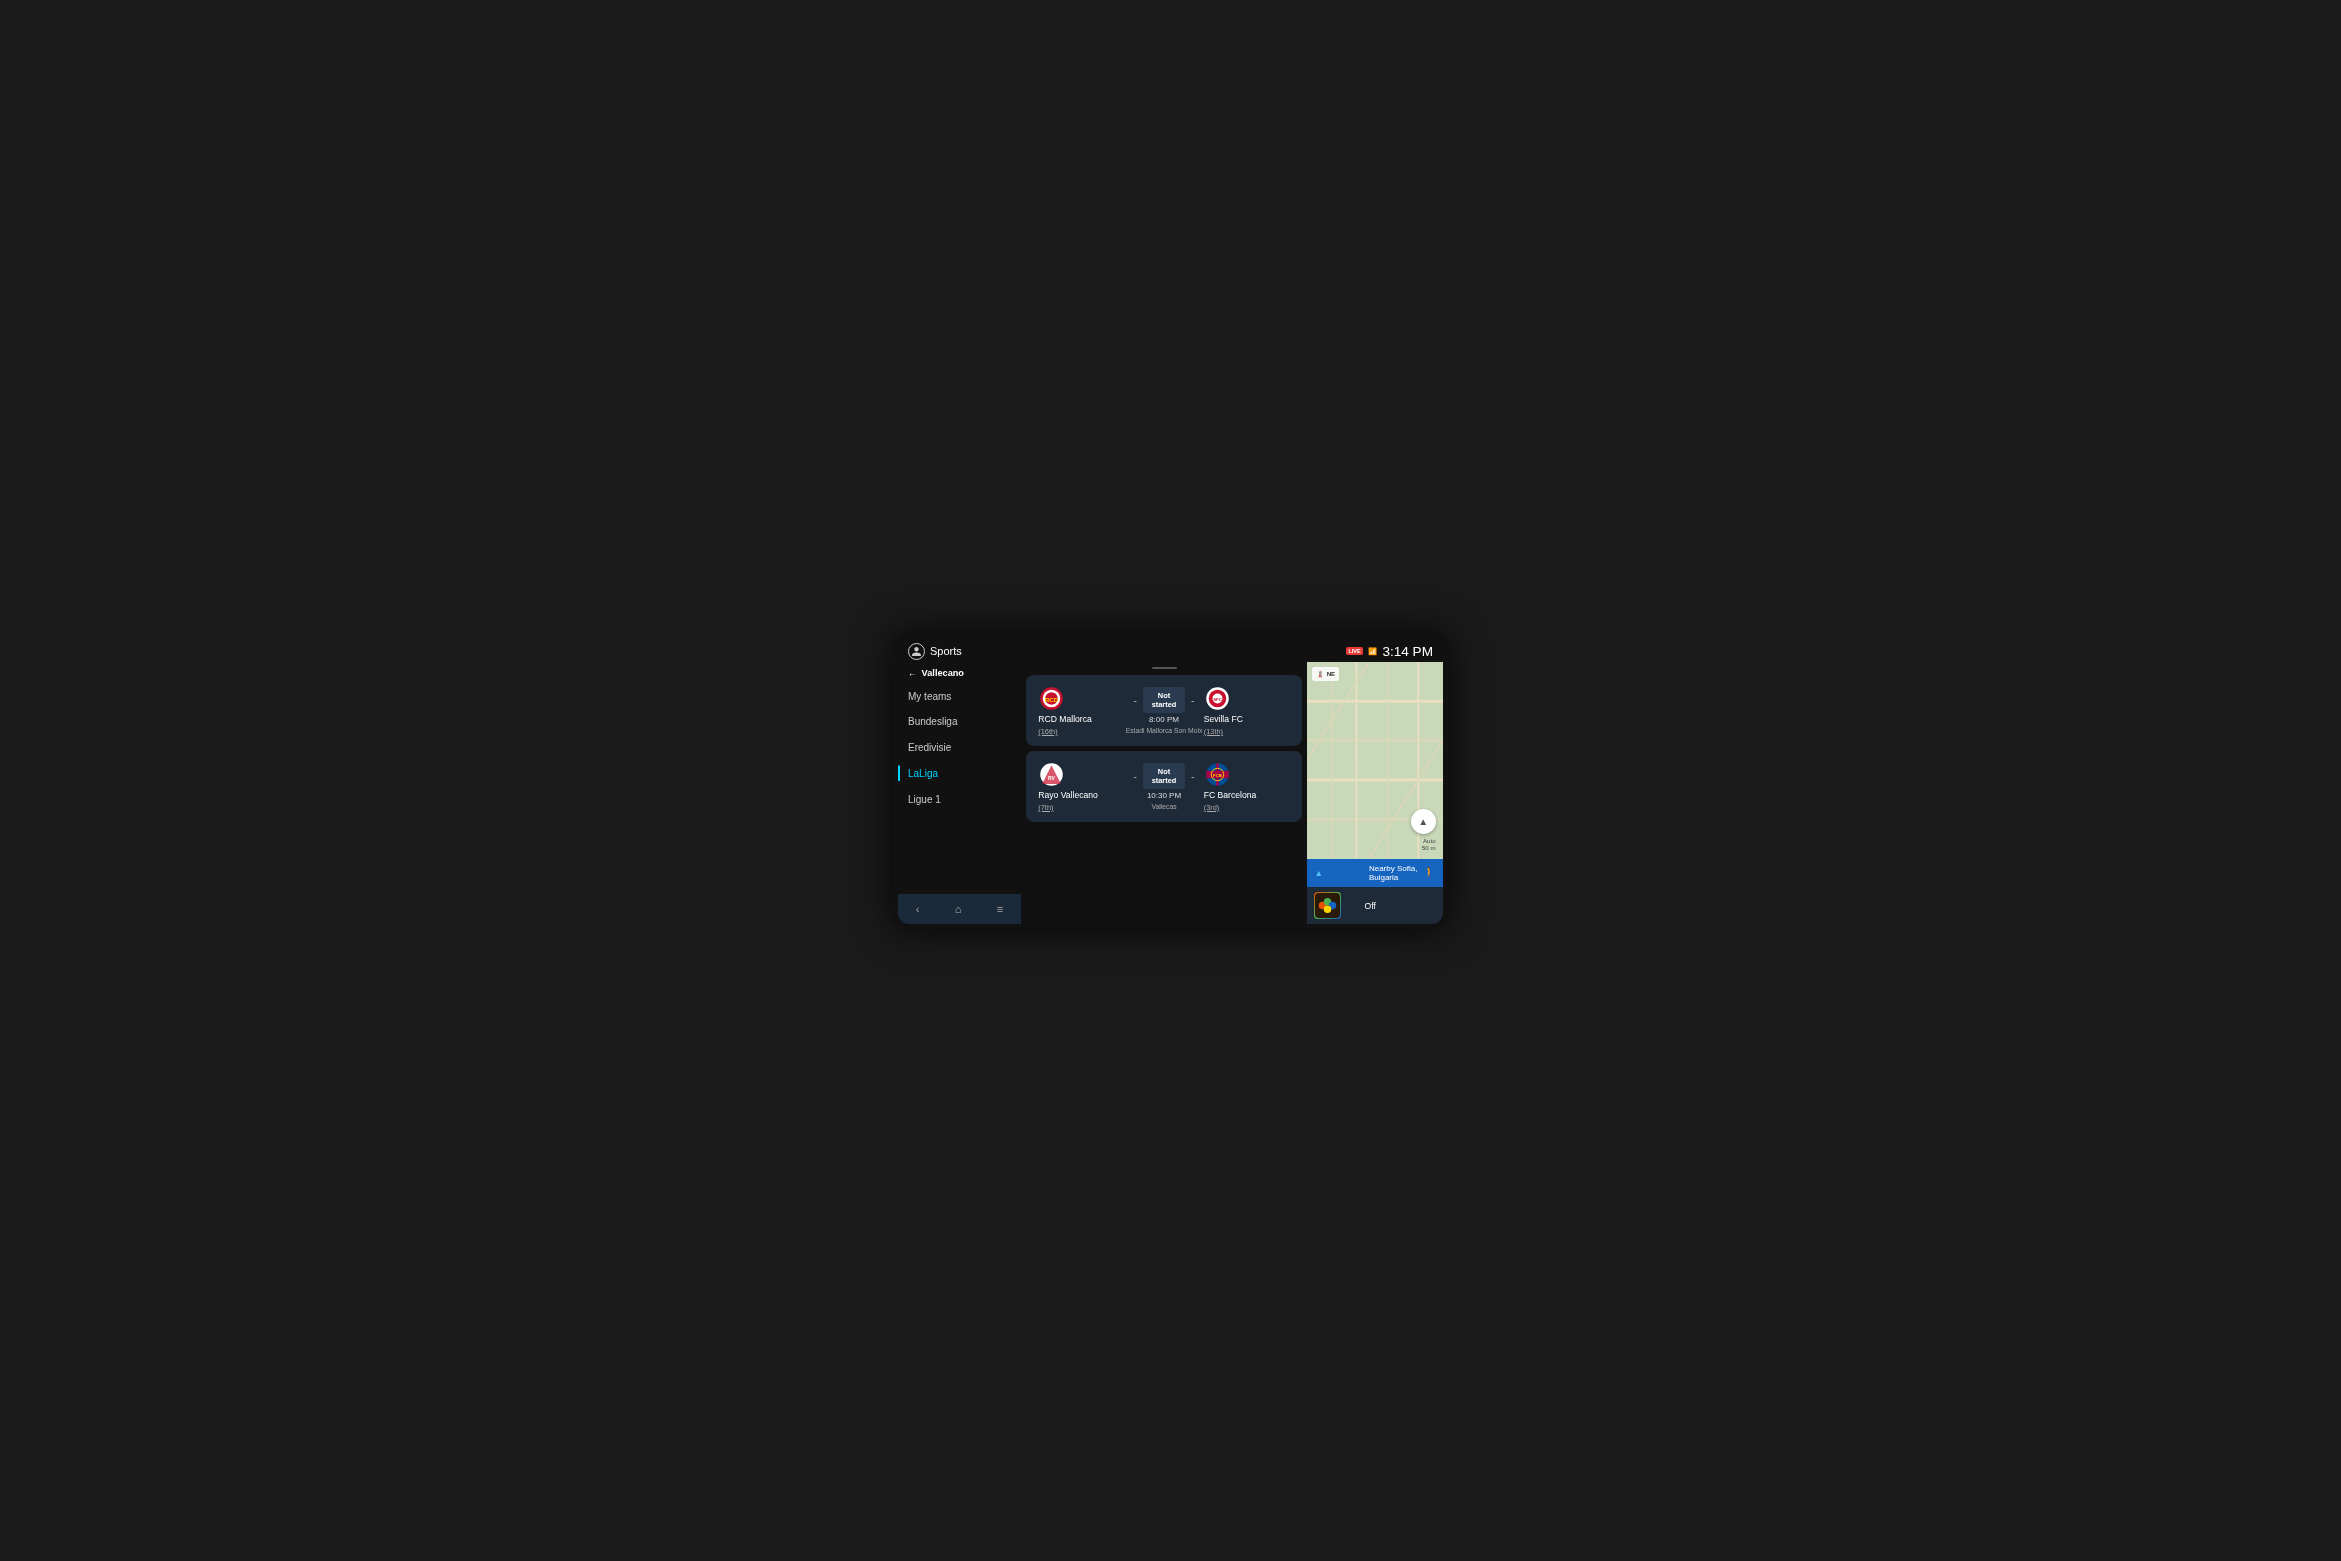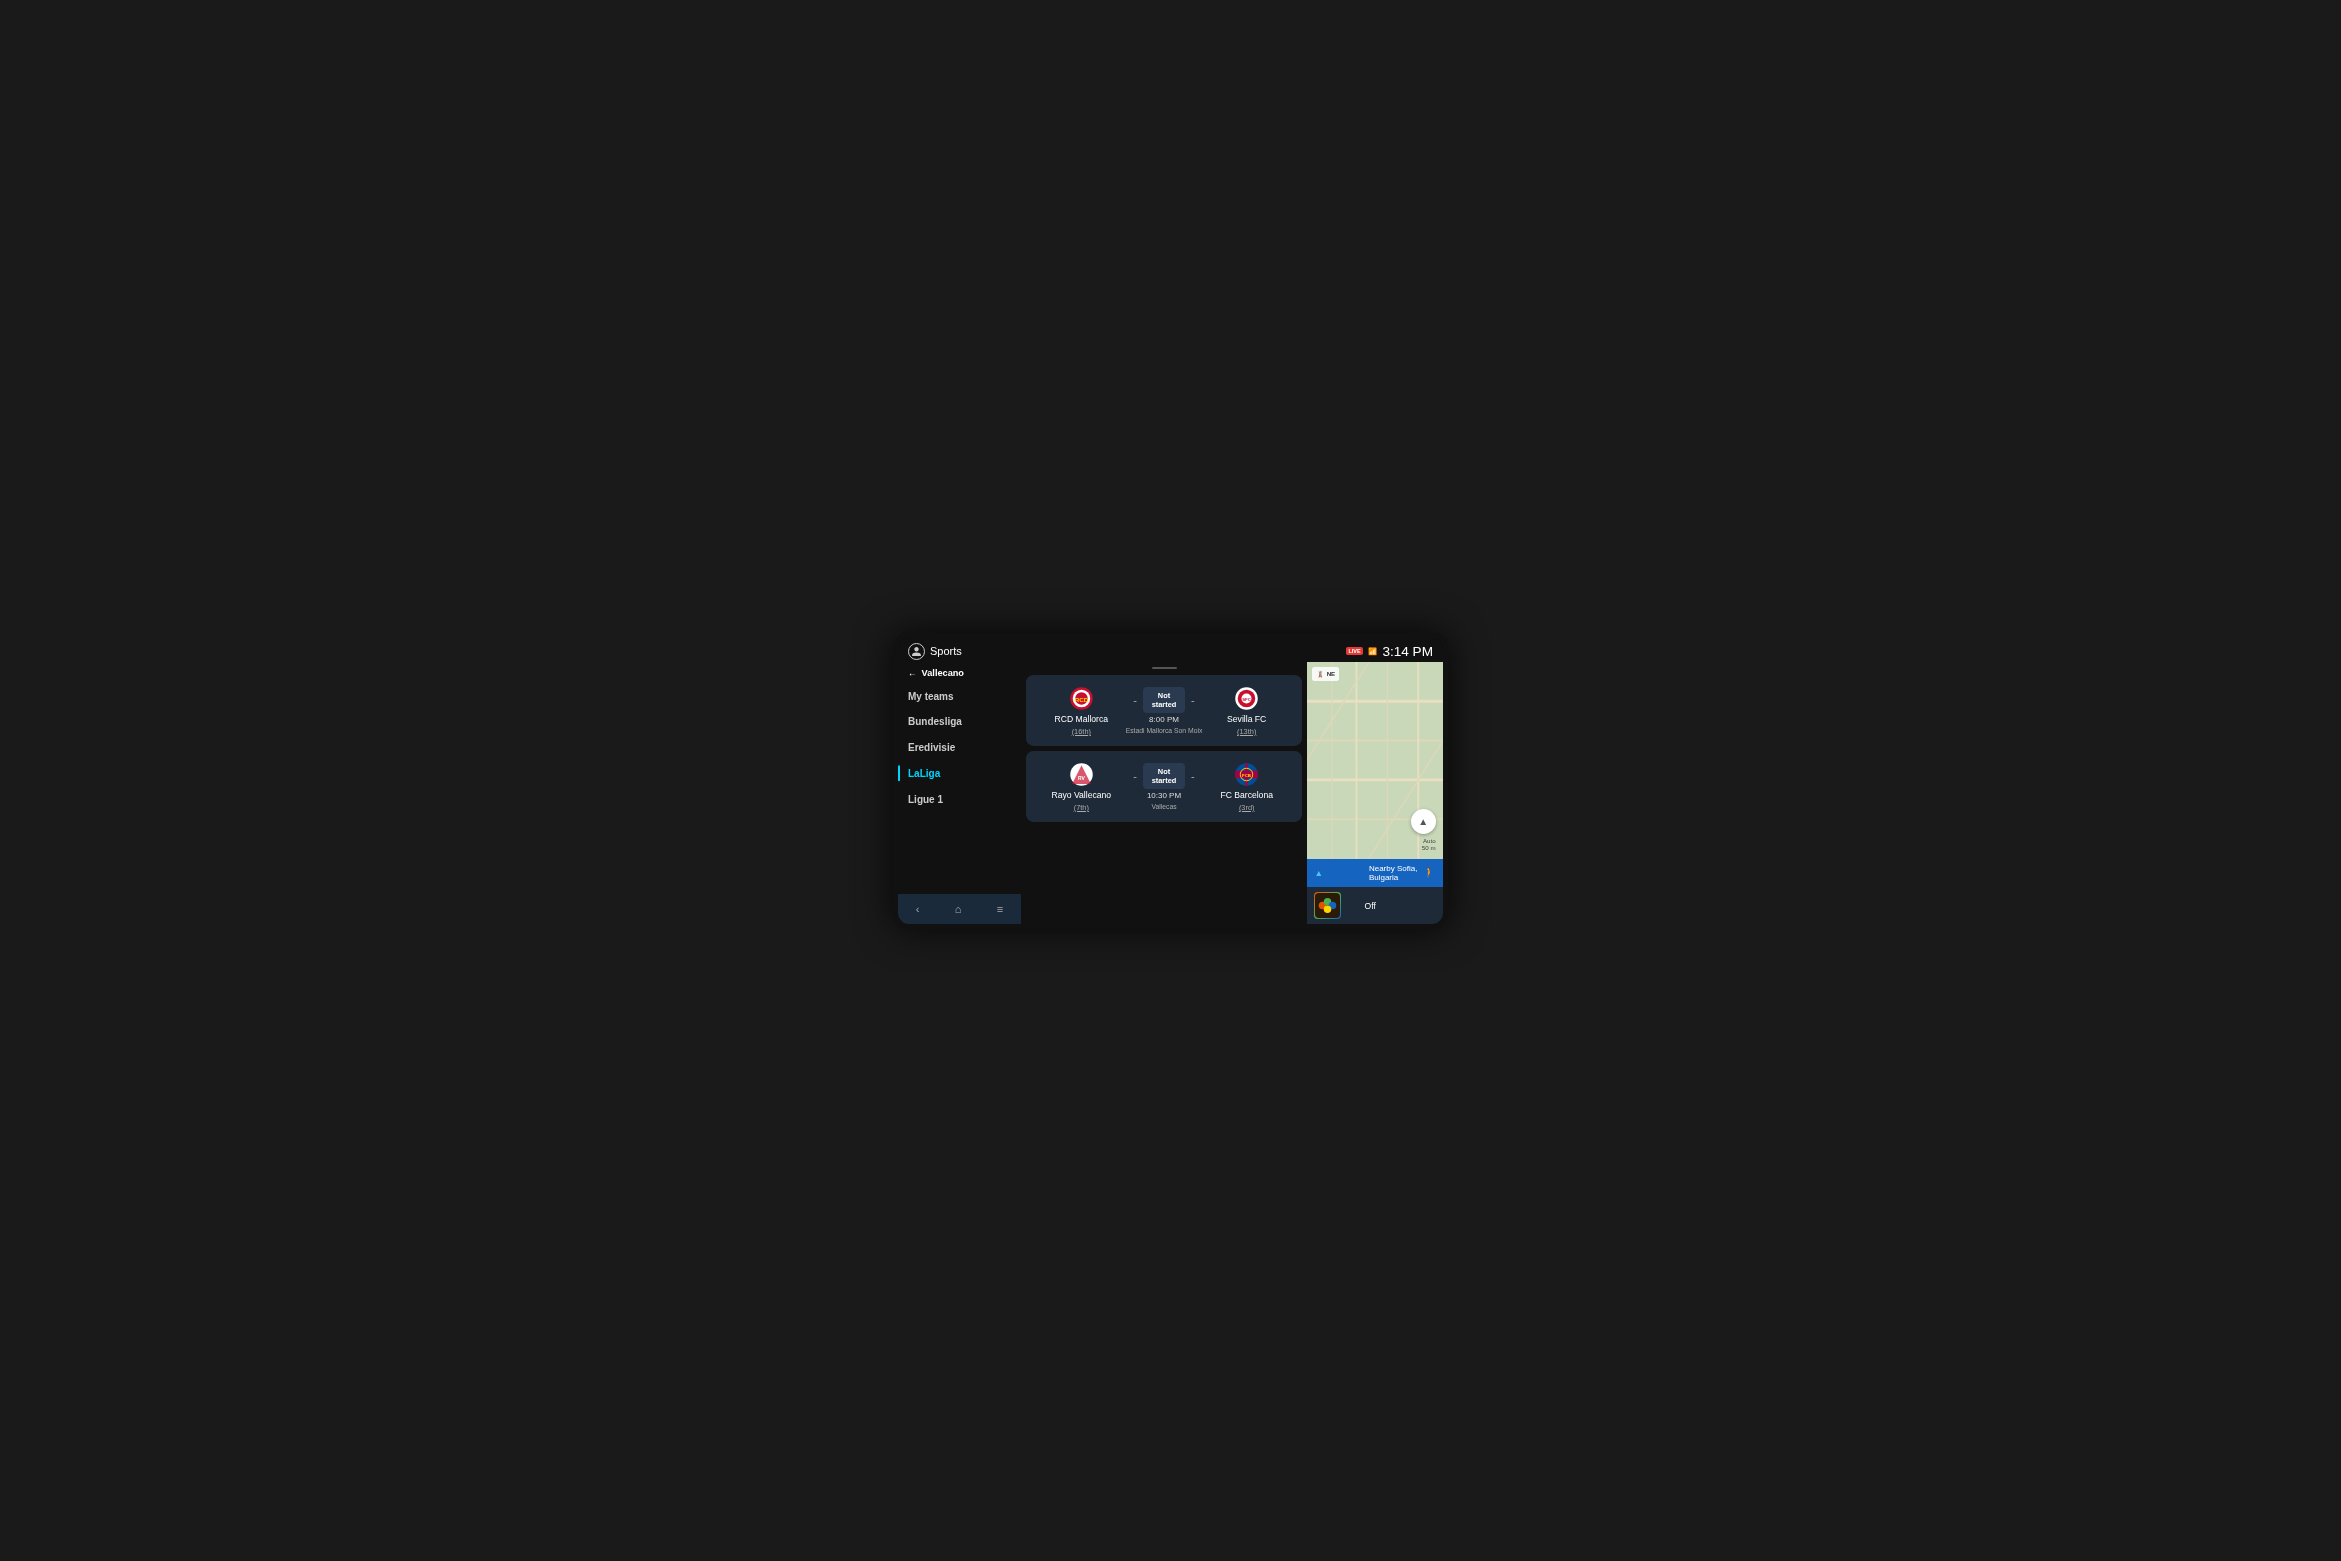--- a/index.html
+++ b/index.html
@@ -125,21 +125,20 @@
       font-weight: 700;
     }
 
     .back-arrow {
       font-size: 8.6px;
     }
 
     .sidebar-nav {
       flex: 1;
       overflow: hidden;
-      font-weight: bold;
     }
 
     .sidebar-item {
       padding: 7.4px 10px;
       color: #ccc;
       font-size: 10px;
       cursor: pointer;
       position: relative;
     }
 
@@ -207,21 +206,21 @@
       padding: 10px 12.3px;
       display: flex;
       align-items: center;
       justify-content: space-between;
       flex-shrink: 0;
     }
 
     .team-side {
       display: flex;
       flex-direction: column;
-      align-items: center;
+      align-items: flex-start;
       gap: 2.5px;
       width: 86px;
     }
 
     .team-crest {
       width: 27px;
       height: 27px;
       display: flex;
       align-items: center;
       justify-content: center;

